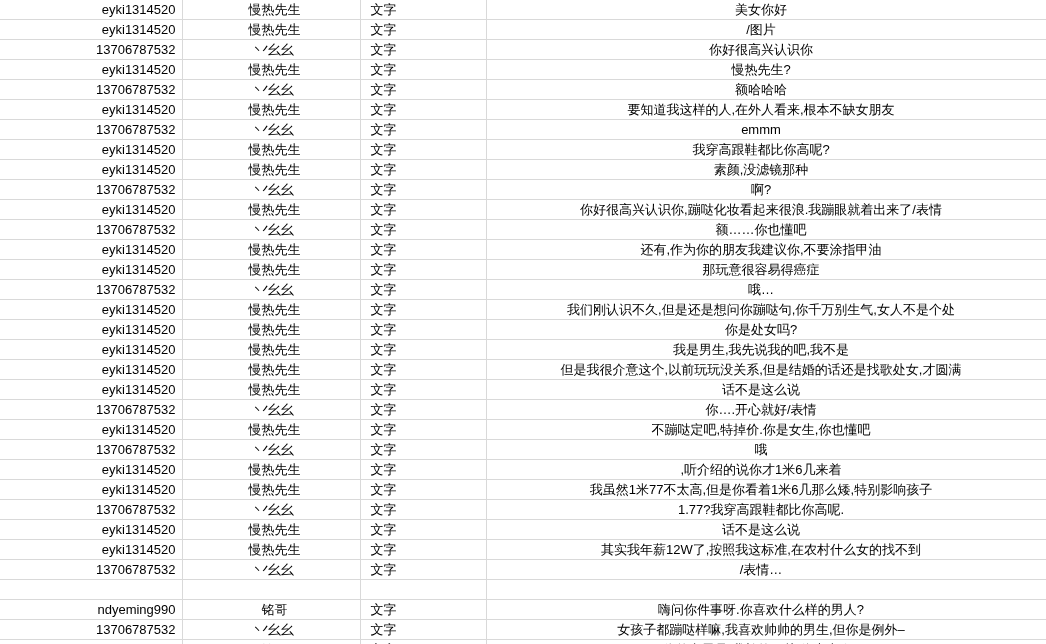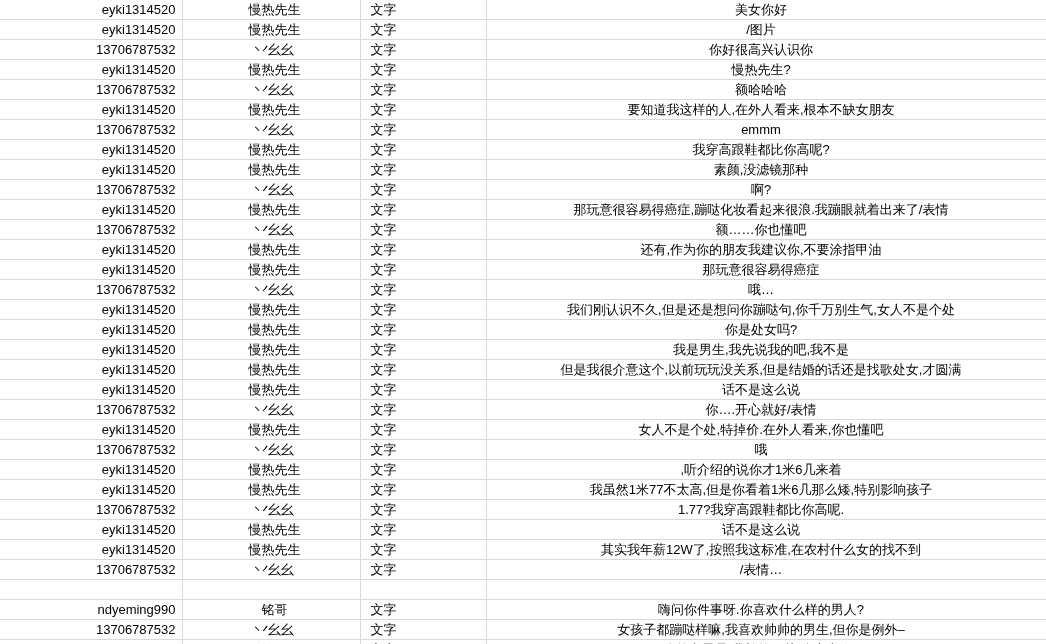--- a/index.html
+++ b/index.html
@@ -114,21 +114,21 @@
       <tr>
         <td class="c-id">13706787532</td>
         <td class="c-nick">丷幺幺</td>
         <td class="c-type">文字</td>
         <td class="c-msg">啊?</td>
       </tr>
       <tr>
         <td class="c-id">eyki1314520</td>
         <td class="c-nick">慢热先生</td>
         <td class="c-type">文字</td>
-        <td class="c-msg">那玩意很容易得癌症,蹦哒化妆看起来很浪.我蹦眼就着出来了/表情</td>
+        <td class="c-msg">你好很高兴认识你,蹦哒化妆看起来很浪.我蹦眼就着出来了/表情</td>
       </tr>
       <tr>
         <td class="c-id">13706787532</td>
         <td class="c-nick">丷幺幺</td>
         <td class="c-type">文字</td>
         <td class="c-msg">额……你也懂吧</td>
       </tr>
       <tr>
         <td class="c-id">eyki1314520</td>
         <td class="c-nick">慢热先生</td>
@@ -180,21 +180,21 @@
       <tr>
         <td class="c-id">13706787532</td>
         <td class="c-nick">丷幺幺</td>
         <td class="c-type">文字</td>
         <td class="c-msg">你….开心就好/表情</td>
       </tr>
       <tr>
         <td class="c-id">eyki1314520</td>
         <td class="c-nick">慢热先生</td>
         <td class="c-type">文字</td>
-        <td class="c-msg">女人不是个处,特掉价.在外人看来,你也懂吧</td>
+        <td class="c-msg">不蹦哒定吧,特掉价.你是女生,你也懂吧</td>
       </tr>
       <tr>
         <td class="c-id">13706787532</td>
         <td class="c-nick">丷幺幺</td>
         <td class="c-type">文字</td>
         <td class="c-msg">哦</td>
       </tr>
       <tr>
         <td class="c-id">eyki1314520</td>
         <td class="c-nick">慢热先生</td>

